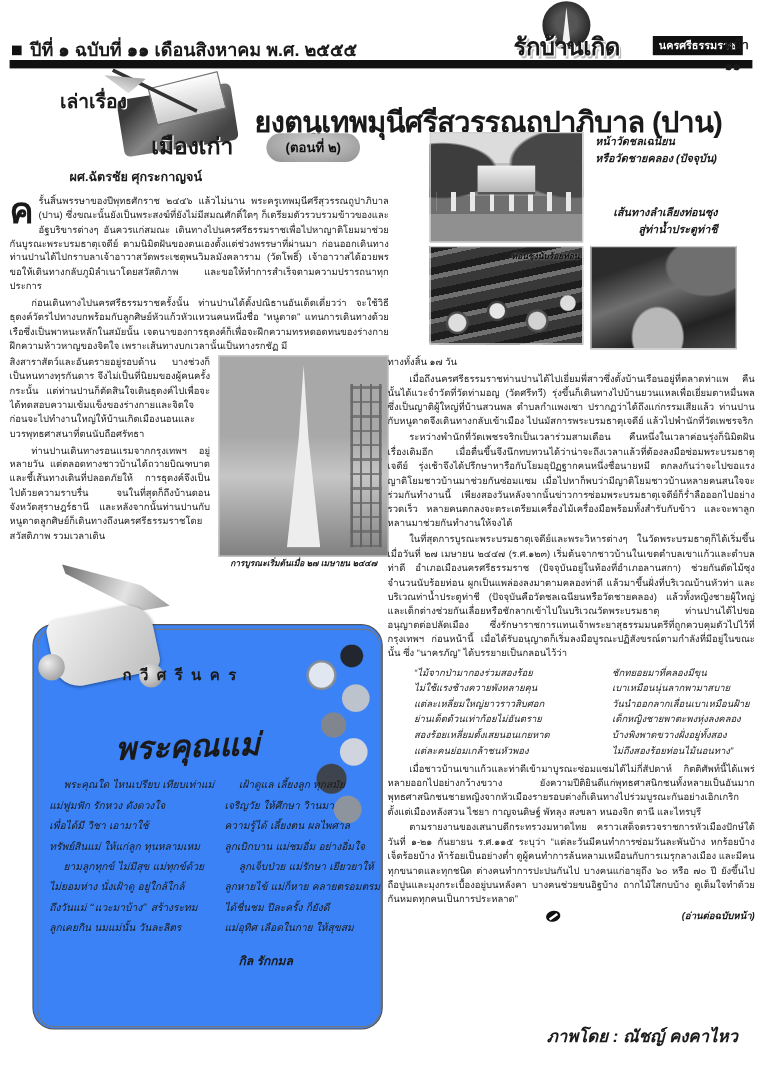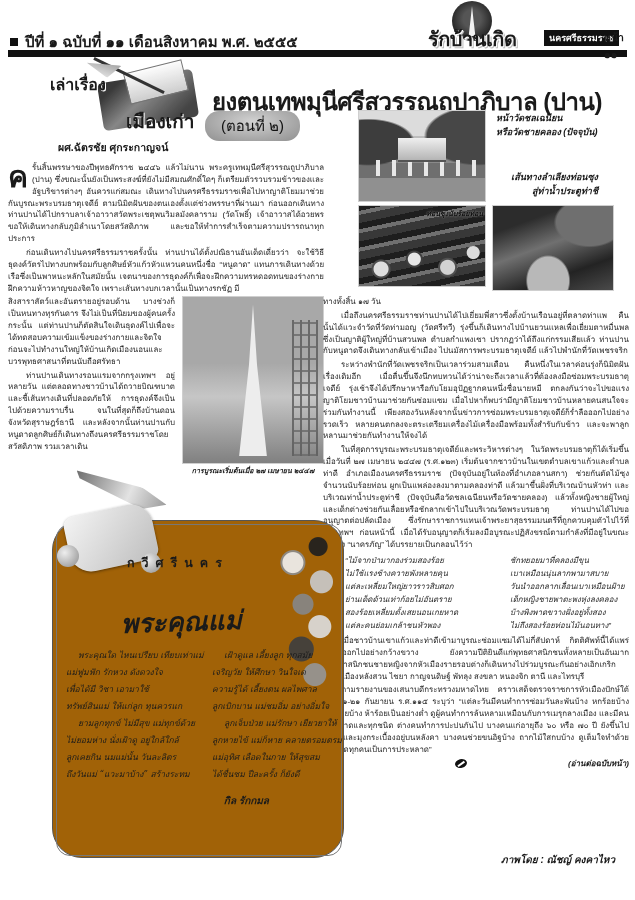--- a/index.html
+++ b/index.html
@@ -33,22 +33,22 @@
   .ba3{position:absolute;left:-2px;top:16px;width:78px;height:3px;background:#1d1d1d;transform:rotate(26deg)}
   .ba4{position:absolute;left:-6px;top:2px;width:34px;height:16px;background:linear-gradient(#9a9a9a,#dcdcdc);
     clip-path:polygon(0 50%,100% 0,70% 100%);transform:rotate(18deg)}
   .cl-top{position:absolute;left:50px;top:72px;font-size:16px;font-weight:bold;z-index:1;text-shadow:1px 1px 0 #fff}
   .cl-bottom{position:absolute;left:126px;top:106px;font-size:19px;font-weight:bold;z-index:1;text-shadow:1px 1px 0 #fff}
   .cl-author{position:absolute;left:58px;top:139px;font-size:10.5px;font-weight:bold;z-index:1}
 
   
   .article-title{position:absolute;left:212px;top:66px;width:420px;font-size:24px;font-weight:bold;
     letter-spacing:-0.5px;white-space:nowrap}
-  .ep-badge{position:absolute;left:205px;top:111px;padding:3px 16px;border-radius:14px;
-    background:radial-gradient(ellipse at 50% 35%,#d2d2d2,#8f8f8f);font-size:15px;font-weight:normal;color:#111}
+  .ep-badge{position:absolute;left:222px;top:111px;padding:3px 16px;border-radius:14px;
+    background:radial-gradient(ellipse at 50% 35%,#d2d2d2,#8f8f8f);font-size:11px;font-weight:bold;color:#111}
 
   
   .photo{position:absolute;overflow:hidden;box-shadow:0 0 0 1px #cfcfcf inset}
   .photo-temple{left:358px;top:110px;width:128px;height:92px;
     background:
       radial-gradient(ellipse at 8% 35%,#3d3d3d 0 26%,transparent 28%),
       radial-gradient(ellipse at 94% 28%,#474747 0 30%,transparent 32%),
       linear-gradient(180deg,#dcdcdc 0 28%,#bdbdbd 28% 52%,#8a8a8a 52% 58%,#6f6f6f 58% 74%,#909090 74% 100%)}
   .photo-temple::before{content:"";position:absolute;left:6px;top:50px;right:6px;height:16px;
     background:repeating-linear-gradient(90deg,transparent 0 12px,#e8e8e8 12px 16px)}
@@ -97,25 +97,25 @@
   .q-row{display:flex;white-space:nowrap;line-height:13px}
   .q-row .ql{flex:0 0 165px;padding-left:22px}
 
   .end-line{display:flex;align-items:center;margin-top:2px}
   .end-icon{display:inline-block;width:12px;height:9px;background:#111;border-radius:50%;
     position:relative;transform:rotate(-14deg);margin-left:132px}
   .end-icon::after{content:"";position:absolute;left:2px;top:3.5px;width:8px;height:1.5px;background:#fff;
     transform:rotate(-22deg)}
   .continue-note{margin-left:auto;font-style:italic;font-weight:bold;font-size:8px}
   .credit{position:absolute;left:323px;top:852px;width:292px;text-align:right;
-    font-size:10px;font-weight:bold;font-style:italic}
-
-  
-  .poem-outer{position:absolute;left:52px;top:520px;width:284px;height:330px;border:1.5px solid #555;
-    border-radius:30px;padding:3px;background:#a16207}
+    font-size:14px;font-weight:bold;font-style:italic}
+
+  
+  .poem-outer{position:absolute;left:27px;top:520px;width:284px;height:330px;border:1.5px solid #555;
+    border-radius:18px;padding:3px;background:#3b82f6}
   .poem-inner{width:100%;height:100%;border:1px solid #777;border-radius:14px;position:relative;overflow:visible}
   .scroll-art{position:absolute;left:-12px;top:-42px;width:135px;height:105px;z-index:2}
   .sa-paper{position:absolute;left:22px;top:26px;width:88px;height:58px;border-radius:10px 22px 10px 22px;
     transform:rotate(-12deg);background:linear-gradient(135deg,#f4f4f4,#bdbdbd);box-shadow:0 1px 3px rgba(0,0,0,.45)}
   .sa-roll1{position:absolute;left:12px;top:62px;width:22px;height:22px;border-radius:50%;
     background:radial-gradient(circle at 35% 35%,#eee,#8b8b8b)}
   .sa-roll2{position:absolute;left:96px;top:70px;width:20px;height:20px;border-radius:50%;
     background:radial-gradient(circle at 35% 35%,#eee,#8b8b8b)}
   .sa-quill{position:absolute;left:28px;top:-4px;width:96px;height:20px;transform:rotate(24deg);
     background:linear-gradient(90deg,#6d6d6d,#e3e3e3 60%,#9c9c9c);
@@ -245,42 +245,42 @@
     <div class="poem-header">กวีศรีนคร</div>
     <div class="garland"></div>
     <div class="poem-title">พระคุณแม่</div>
     <div class="poem-lines">
       <div class="poem-row st">
           <span class="pl">พระคุณใด ไหนเปรียบ เทียบเท่าแม่</span>
           <span class="pr">เฝ้าดูแล เลี้ยงลูก ทุกสมัย</span>
         </div>
       <div class="poem-row">
           <span class="pl">แม่ฟูมฟัก รักหวง ดังดวงใจ</span>
-          <span class="pr">เจริญวัย ให้ศึกษา วินใจเด</span>
+          <span class="pr">เจริญวัย ให้ศึกษา วิานมา</span>
         </div>
       <div class="poem-row">
           <span class="pl">เพื่อได้มี วิชา เอามาใช้</span>
           <span class="pr">ความรู้ได้ เลี้ยงตน ผลไพศาล</span>
         </div>
       <div class="poem-row">
-          <span class="pl">ทรัพย์สินแม่ ให้แก่ลูก ทุนควรแก</span>
+          <span class="pl">ทรัพย์สินแม่ ให้แก่ลูก ทุนหลามเหม</span>
           <span class="pr">ลูกเบิกบาน แม่ชมอิ่ม อย่างอิ่มใจ</span>
         </div>
       <div class="poem-row st">
           <span class="pl">ยามลูกทุกข์ ไม่มีสุข แม่ทุกข์ด้วย</span>
           <span class="pr">ลูกเจ็บป่วย แม่รักษา เยียวยาให้</span>
         </div>
       <div class="poem-row">
           <span class="pl">ไม่ยอมห่าง นั่งเฝ้าดู อยู่ใกล้ใกล้</span>
           <span class="pr">ลูกหายไข้ แม่ก็หาย คลายตรอมตรม</span>
         </div>
       <div class="poem-row">
+          <span class="pl">ถึงวันแม่ “แวะมาบ้าง” สร้างระทม</span>
+          <span class="pr">ได้ชื่นชม ปีละครั้ง ก็ยังดี</span>
+        </div>
+      <div class="poem-row">
           <span class="pl">ลูกเคยกิน นมแม่นั้น วันละลิตร</span>
           <span class="pr">แม่อุทิศ เลือดในกาย ให้สุขสม</span>
-        </div>
-      <div class="poem-row">
-          <span class="pl">ถึงวันแม่ “แวะมาบ้าง” สร้างระทม</span>
-          <span class="pr">ได้ชื่นชม ปีละครั้ง ก็ยังดี</span>
         </div>
     </div>
     <div class="poem-sign">กิล รักกมล</div>
   </div>
 </div>
 
 </body></html>

